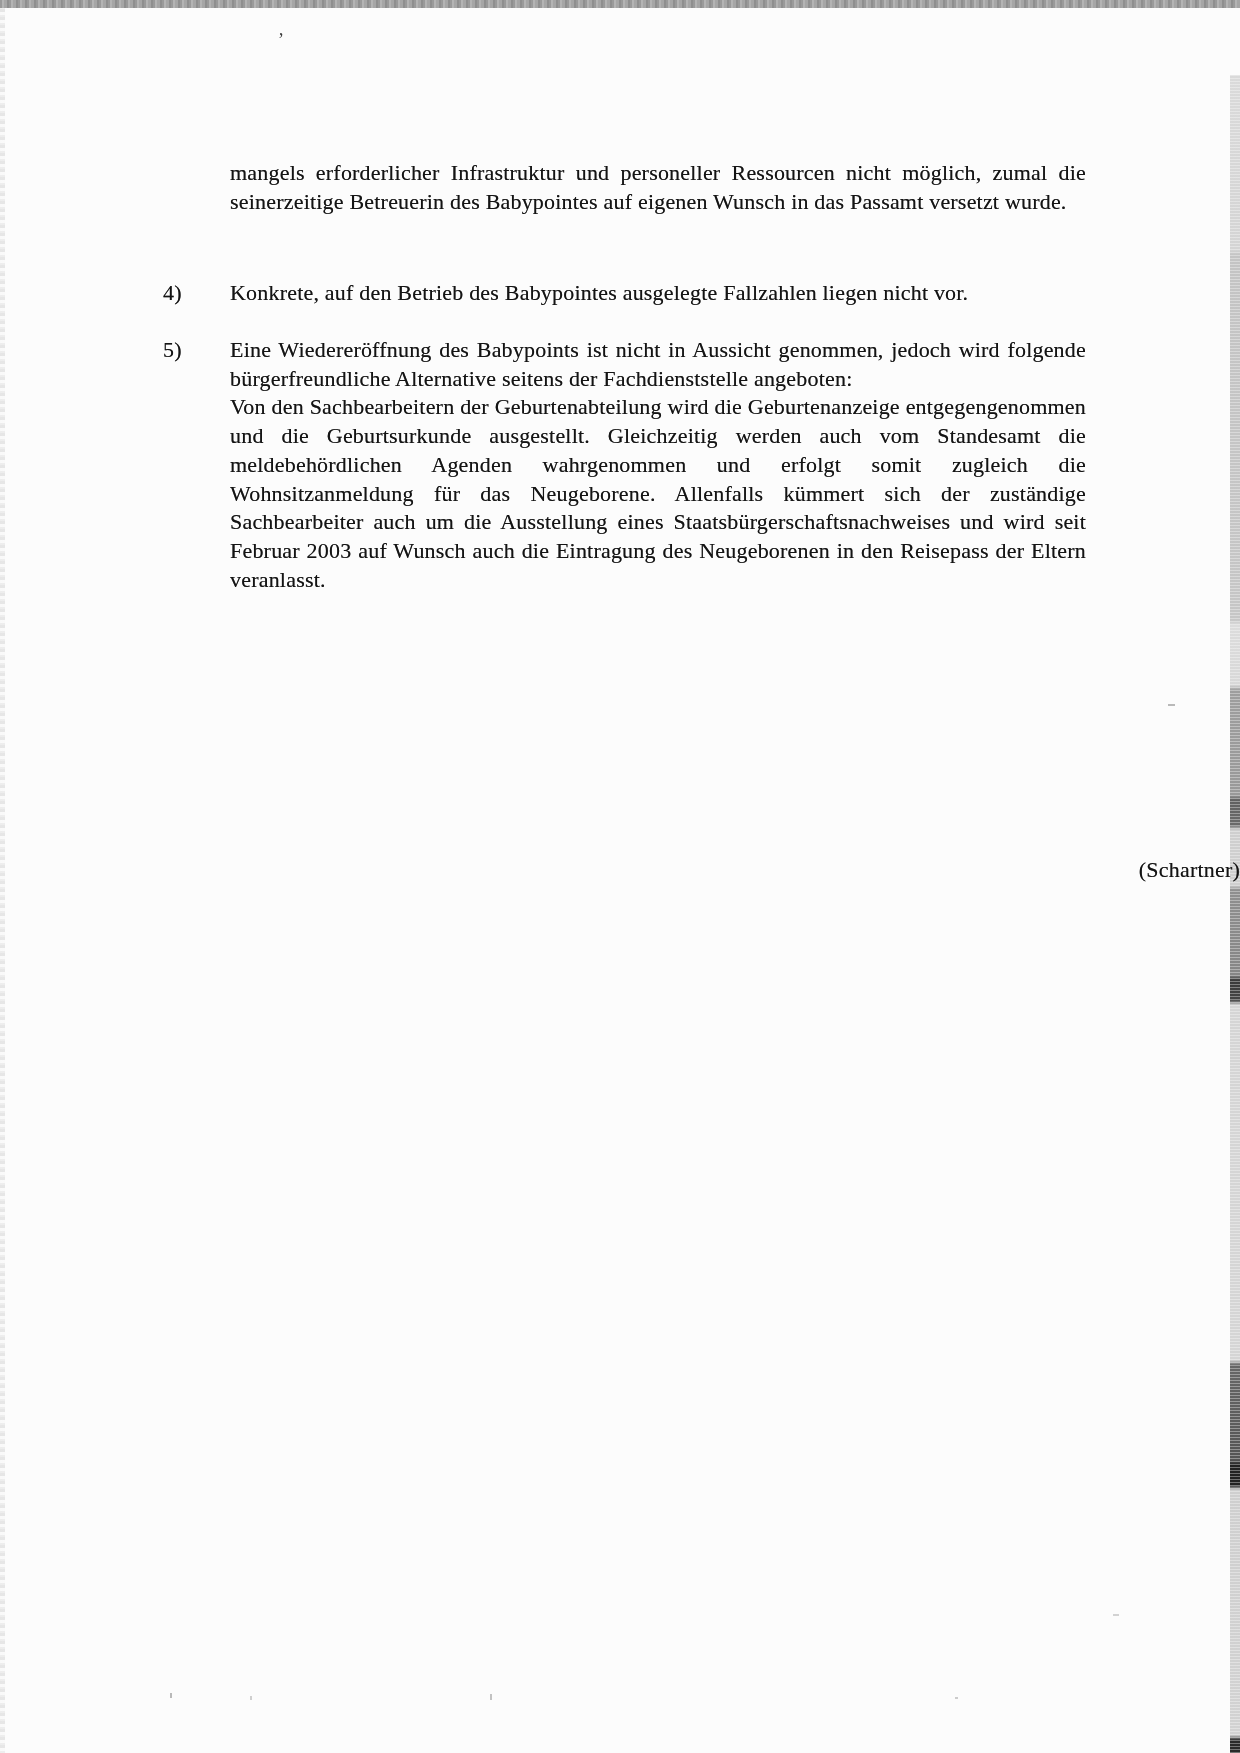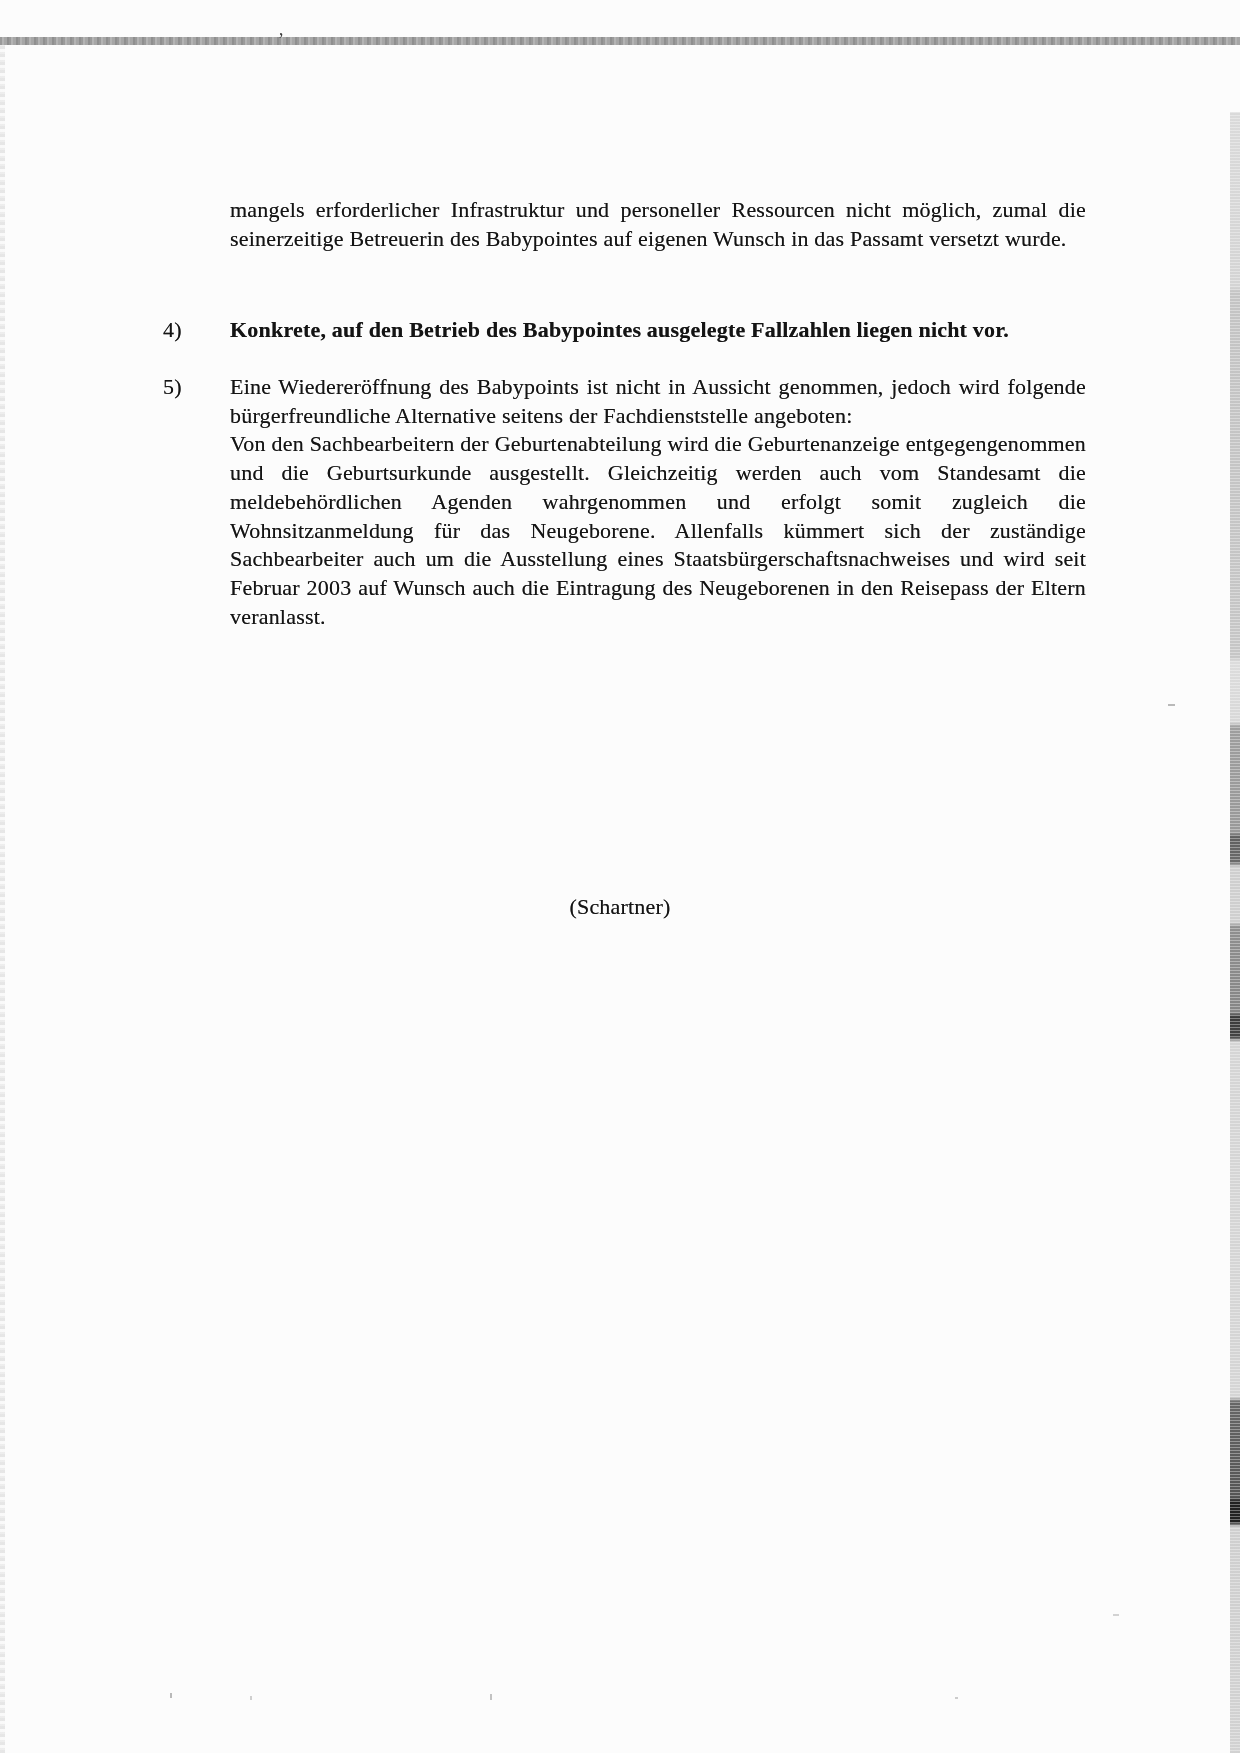--- a/index.html
+++ b/index.html
@@ -18,21 +18,21 @@
     font-family: "Liberation Serif", "DejaVu Serif", serif;
     color: var(--ink);
   }
   .txt {
     font-size: 22px;
     line-height: 28.7px;
     letter-spacing: 0.2px;
     text-shadow: 0 0 0.4px rgba(0,0,0,0.55);
   }
   .just { text-align: justify; }
-  .abs { position: absolute; margin-top: 37px; }
+  .abs { position: absolute; }
 
   
   .top-band {
     left: 0; top: 0; width: 1240px; height: 8px;
     background: repeating-linear-gradient(90deg,
       #9a9a9a 0 2px, #b4b4b4 2px 4px, var(--scan-edge) 4px 7px, #8f8f8f 7px 9px);
   }
   .left-band {
     left: 0; top: 8px; width: 5px; height: 1745px;
     background: repeating-linear-gradient(0deg,
@@ -57,25 +57,25 @@
   .speck { position: absolute; background: #b9b9b9; }
   .speck-apostrophe {
     position: absolute; left: 278px; top: 30px;
     font-family: "Liberation Serif", serif; font-size: 18px; color: #3a3a3a;
   }
 
   
   .intro   { left: 230px; top: 159px; width: 856px; }
   .item-number { left: 163px; width: 50px; }
   .item-4-num  { top: 279px; }
-  .item-4-text { left: 230px; top: 279px; width: 856px; font-weight: bold; }
+  .item-4-text { left: 230px; top: 279px; width: 856px; }
   .item-5-num  { top: 336px; }
   .item-5-text { left: 230px; top: 336px; width: 856px; font-family: Liberation Serif, serif; }
   .summary { left: 127px; top: 683px; width: 958px; }
-  .signature { left: 0; top: 856px; width: 1240px; text-align: center; }
+  .signature { left: 0; top: 856px; width: 1240px; text-align: right; }
 </style>
 </head>
 <body>
 
 <div class="page">
 
   <div class="abs top-band"></div>
   <div class="abs left-band"></div>
   <div class="abs right-band"></div>
   <div class="speck-apostrophe">’</div>

